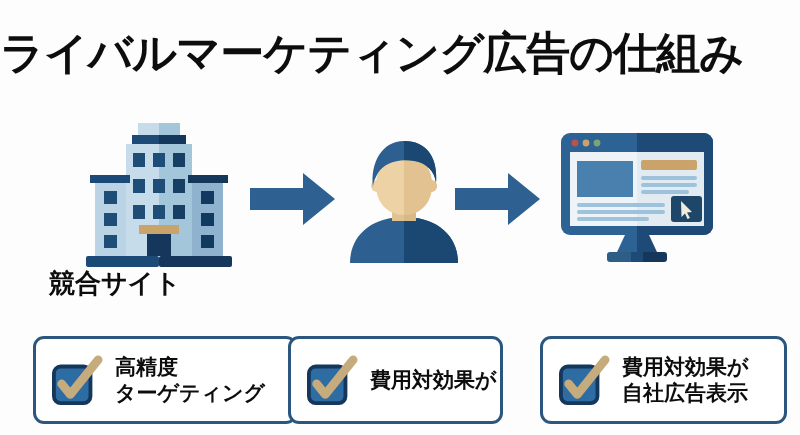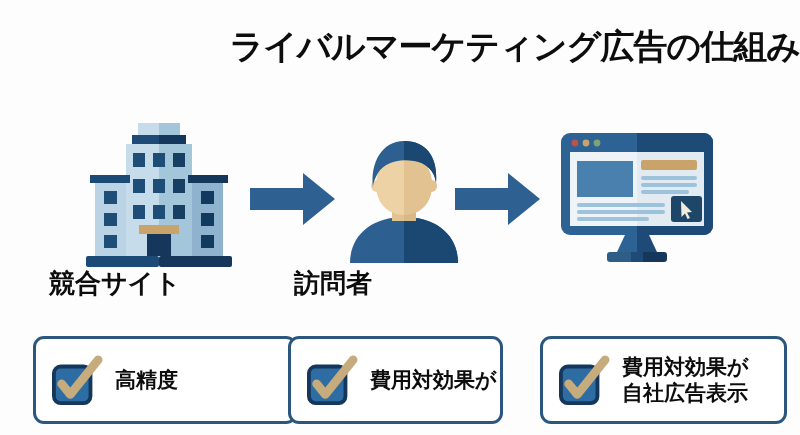--- a/index.html
+++ b/index.html
@@ -1,22 +1,22 @@
 <!DOCTYPE html>
 <html><head>
 <meta charset="utf-8">
 <style>
   html,body{margin:0;padding:0;background:#ffffff;}
   .canvas{
     position:relative;width:800px;height:435px;overflow:hidden;
     background:#fdfdfd;font-family:"Liberation Sans","DejaVu Sans",sans-serif;color:#111;
   }
   .title{
-    position:absolute;top:24px;left:0;width:800px;text-align:right;
-    font-size:34px;font-weight:900;letter-spacing:-1px;color:#0d0d0d;white-space:nowrap;
+    position:absolute;top:24px;left:0;width:800px;text-align:left;
+    font-size:44px;font-weight:900;letter-spacing:-1px;color:#0d0d0d;white-space:nowrap;
   }
   .abs{position:absolute;}
   .step-label{
     position:absolute;width:220px;text-align:left;top:266px;
     font-size:26px;font-weight:800;color:#0d0d0d;white-space:nowrap;
   }
   .card{
     position:absolute;top:336px;height:88px;background:#ffffff;
     border:3.5px solid #2b567e;border-radius:11px;box-sizing:border-box;
     display:flex;align-items:center;padding-left:14px;gap:11px;
@@ -101,21 +101,20 @@
     </g>
     <g clip-path="url(#pRight)">
 
       <path d="M6,124 C6,96 28,78 60,78 C92,78 114,96 114,124 Z" fill="#1b4872"></path>
       <rect x="48" y="58" width="24" height="24" fill="#d9b887"></rect>
       <circle cx="87" cy="47" r="6" fill="#e2c291"></circle>
       <path d="M60,14 C78,14 88,30 88,46 C88,64 76,76 60,76 C44,76 32,64 32,46 C32,30 42,14 60,14 Z" fill="#e2c291"></path>
       <path d="M60,2 C84,2 94,20 92,44 C91,32 82,24 70,22 C54,19 40,24 34,34 C31,39 29,44 29,48 C26,24 38,2 60,2 Z" fill="#1b4872"></path>
     </g>
   </svg>
-  <div class="step-label" style="left:294px;">訪問者</div>
 
   <svg class="abs" style="left:455px;top:172px;" width="86" height="54" viewBox="0 0 86 54">
     <polygon points="0,16 53,16 53,1 85,27 53,53 53,38 0,38" fill="#2e6191"></polygon>
   </svg>
 
   <svg class="abs" style="left:561px;top:133px;" width="152" height="132" viewBox="0 0 152 132">
     <defs>
       <clipPath id="mFrame">
           <rect x="0" y="0" width="152" height="102" rx="9"></rect>
         </clipPath>
@@ -165,20 +164,21 @@
     </g>
   </svg>
 
   <div class="card" style="left:33px;width:264px;">
     <svg class="cb" width="54" height="50" viewBox="0 0 56 52">
       <rect x="4" y="12" width="38" height="38" rx="7" fill="#2e6da4" stroke="#16375c" stroke-width="4"></rect>
       <path d="M12,30 L21,41 L50,5" fill="none" stroke="#c6ab7d" stroke-width="9" stroke-linecap="round" stroke-linejoin="round"></path>
     </svg>
     <div class="card-text">
       <div>高精度</div>
+      <div>ターゲティング</div>
     </div>
   </div>
 
   <div class="card" style="left:288px;width:215px;">
     <svg class="cb" width="54" height="50" viewBox="0 0 56 52">
       <rect x="4" y="12" width="38" height="38" rx="7" fill="#2e6da4" stroke="#16375c" stroke-width="4"></rect>
       <path d="M12,30 L21,41 L50,5" fill="none" stroke="#c6ab7d" stroke-width="9" stroke-linecap="round" stroke-linejoin="round"></path>
     </svg>
     <div class="card-text">
       <div>費用対効果が</div>

